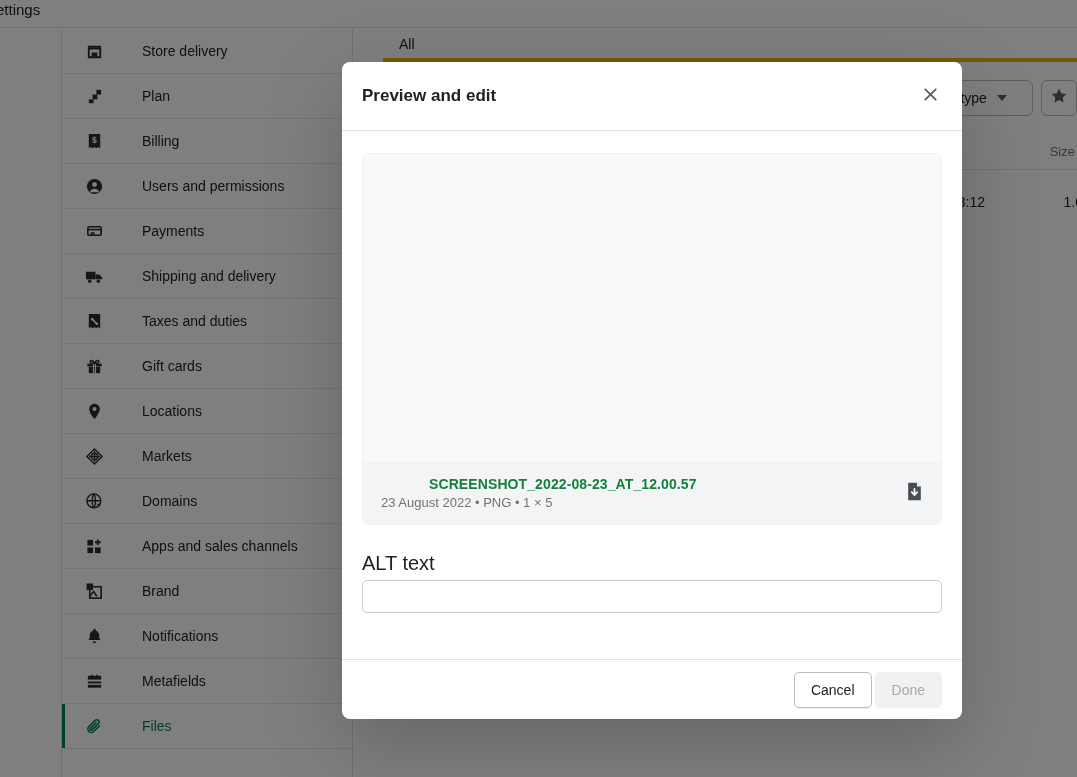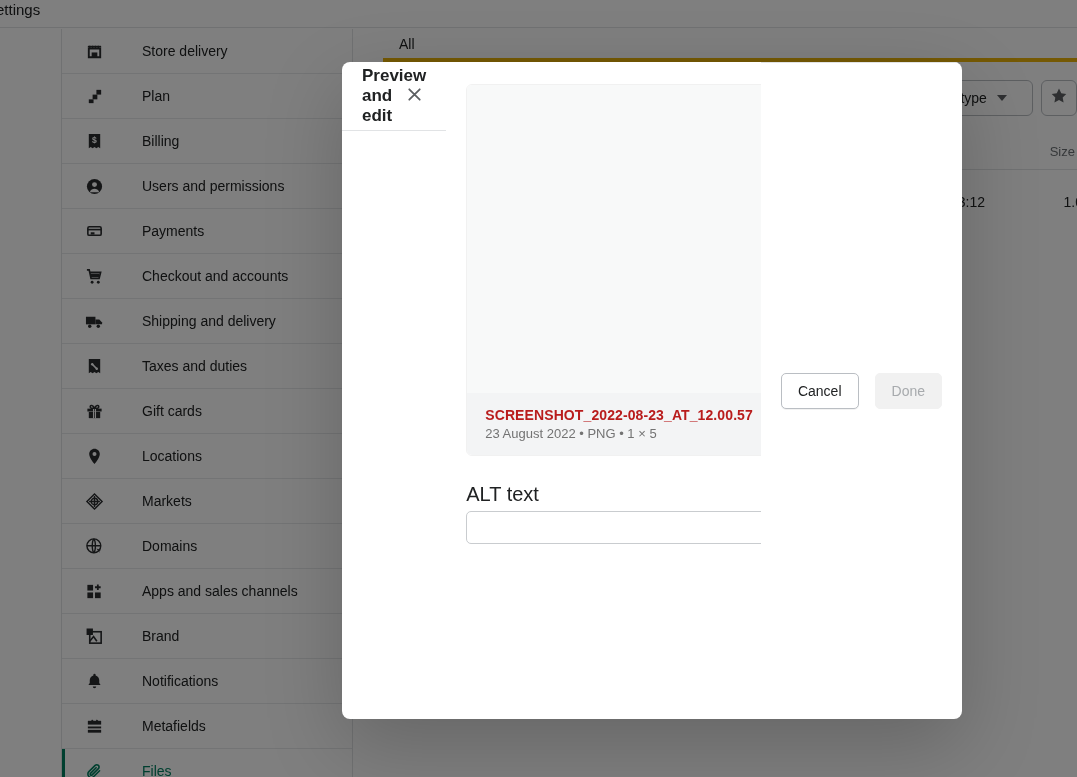--- a/index.html
+++ b/index.html
@@ -194,21 +194,21 @@
   
   .modal {
     position: absolute;
     left: 342px; top: 62px;
     width: 620px; height: 657px;
     background: #ffffff;
     border-radius: 8px;
     box-shadow: 0 26px 80px rgba(0,0,0,0.2);
     z-index: 60;
     display: flex;
-    flex-direction: row;
+    flex-direction: column;
     overflow: hidden;
   }
   .modal-header {
     position: relative;
     height: 69px;
     flex: 0 0 69px;
     border-bottom: 1px solid #e1e3e5;
     display: flex;
     align-items: center;
     padding: 0 20px;
@@ -253,22 +253,23 @@
     height: 62px;
     background: #f3f4f5;
     display: flex;
     align-items: center;
     padding: 0 18px;
     position: relative;
   }
   .file-name {
     font-size: 14px;
     font-weight: 700;
-    color: #b91c1c;
+    color: #15803d;
     letter-spacing: 0.1px;
+    margin-left: 48px;
   }
   .file-meta {
     font-size: 13px;
     color: #737373;
     margin-top: 3px;
   }
   .download-btn {
     position: absolute;
     right: 16px; top: 50%;
     transform: translateY(-50%);
@@ -306,21 +307,21 @@
     font-size: 14px;
     color: #6d7175;
   }
 
   .modal-footer {
     flex: 0 0 60px;
     border-top: 1px solid #e1e3e5;
     display: flex;
     align-items: center;
     justify-content: flex-end;
-    gap: 16px;
+    gap: 3px;
     padding: 0 20px;
   }
   .btn {
     height: 36px;
     border-radius: 5px;
     font-family: "Liberation Sans", sans-serif;
     font-size: 14px;
     padding: 0 16px;
     cursor: pointer;
   }
@@ -398,31 +399,20 @@
       <span class="nav-ico">
         <svg width="19" height="19" viewBox="0 0 20 20" fill="none" stroke="currentColor" stroke-width="1.7">
             <rect x="3" y="5" width="14" height="9" rx="1.5"></rect>
             <path d="M3 8h14"></path>
             <path d="M6 12h4" stroke-width="2.4"></path>
           </svg>
       </span>
       <span class="nav-label">Payments</span>
     </div>
 
-    <div class="nav-item">
-      <span class="nav-ico">
-        <svg width="19" height="19" viewBox="0 0 20 20" fill="currentColor">
-            <path d="M2 3h2.4l.6 2.6h11.4l-1.6 6.4H6.4L5 5.6" fill="none" stroke="currentColor" stroke-width="1.8"></path>
-            <rect x="6" y="7" width="9" height="3.6"></rect>
-            <circle cx="7.5" cy="16" r="1.5"></circle>
-            <circle cx="14" cy="16" r="1.5"></circle>
-          </svg>
-      </span>
-      <span class="nav-label">Checkout and accounts</span>
-    </div>
 
     <div class="nav-item">
       <span class="nav-ico">
         <svg width="19" height="19" viewBox="0 0 20 20" fill="currentColor">
             <path d="M1 5h10v8H1z"></path>
             <path d="M11 8h4l3 3v2h-7z"></path>
             <circle cx="5" cy="15" r="1.8"></circle>
             <circle cx="14" cy="15" r="1.8"></circle>
           </svg>
       </span>

